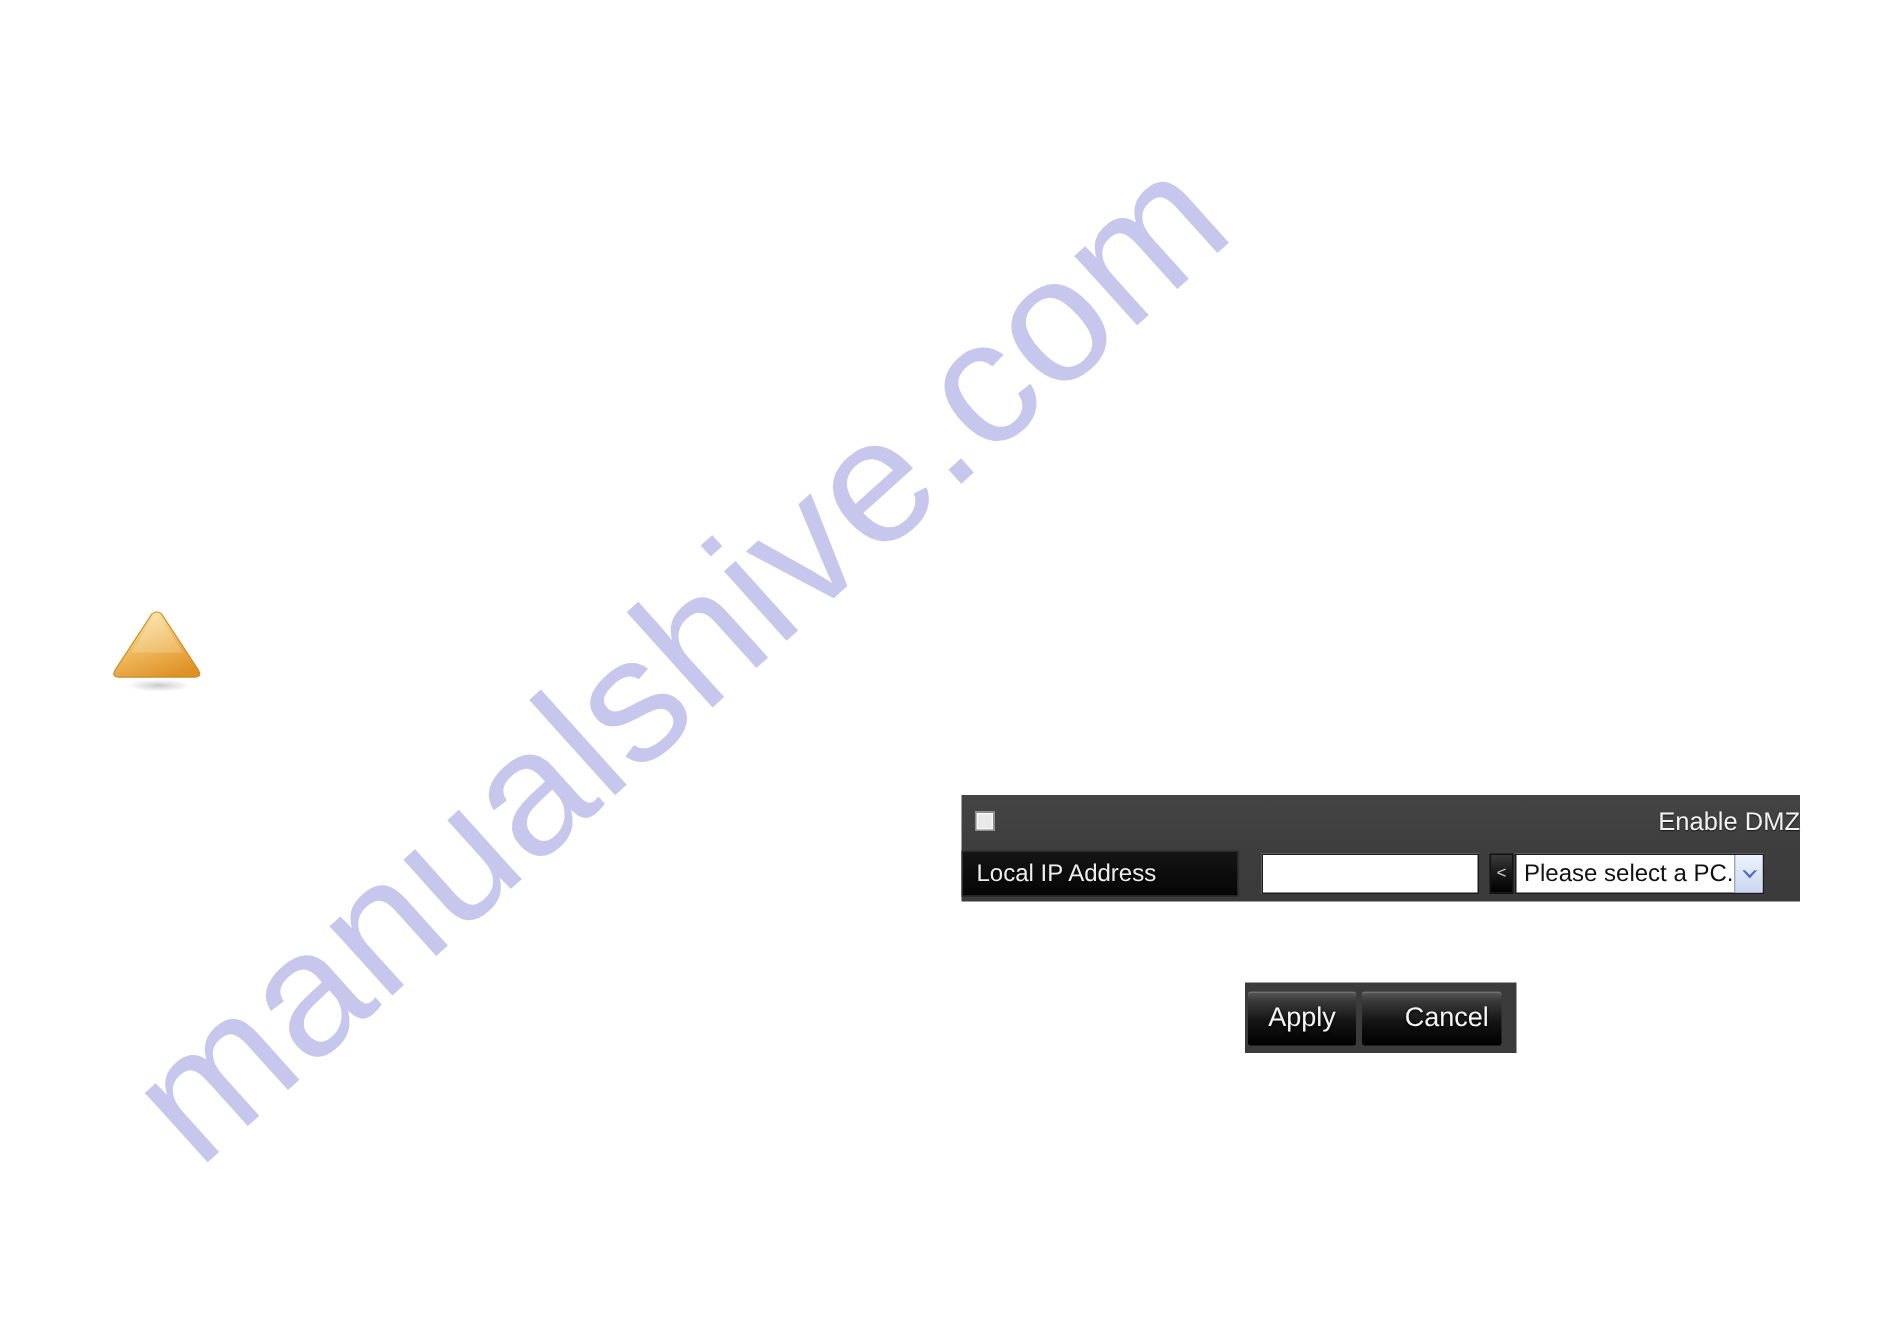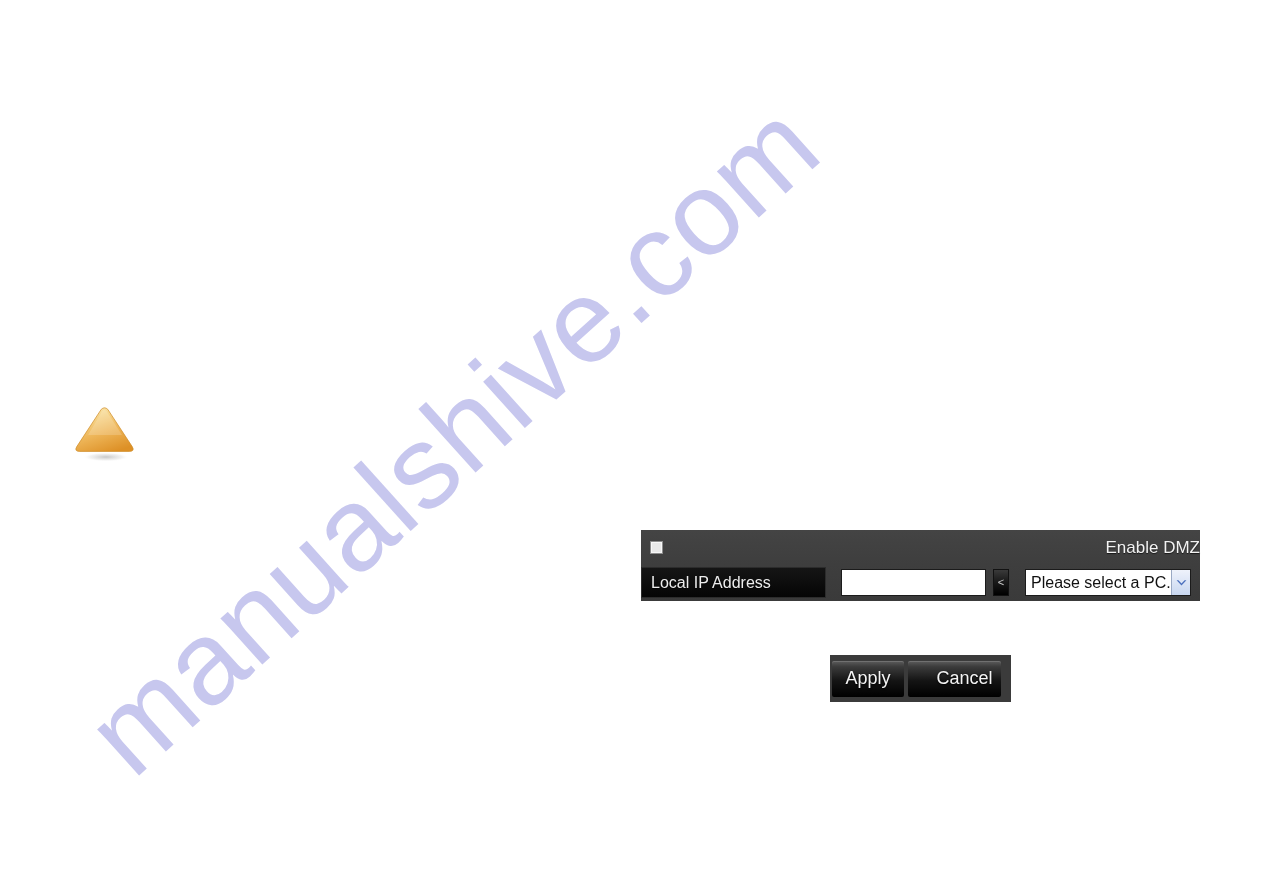--- a/index.html
+++ b/index.html
@@ -137,21 +137,21 @@
     font-size: 11px;
     line-height: 25px;
     text-align: center;
     cursor: pointer;
     flex: 0 0 auto;
     overflow: hidden;
   }
   .pc-select {
     width: 166px;
     height: 27px;
-    margin-left: 16px;
+    margin-left: 1px;
     background: #ffffff;
     border: 1px solid #1b1b1b;
     box-sizing: border-box;
     display: flex;
     align-items: center;
     flex: 0 0 auto;
     cursor: pointer;
   }
   .pc-select .sel-value {
     flex: 1 1 auto;

